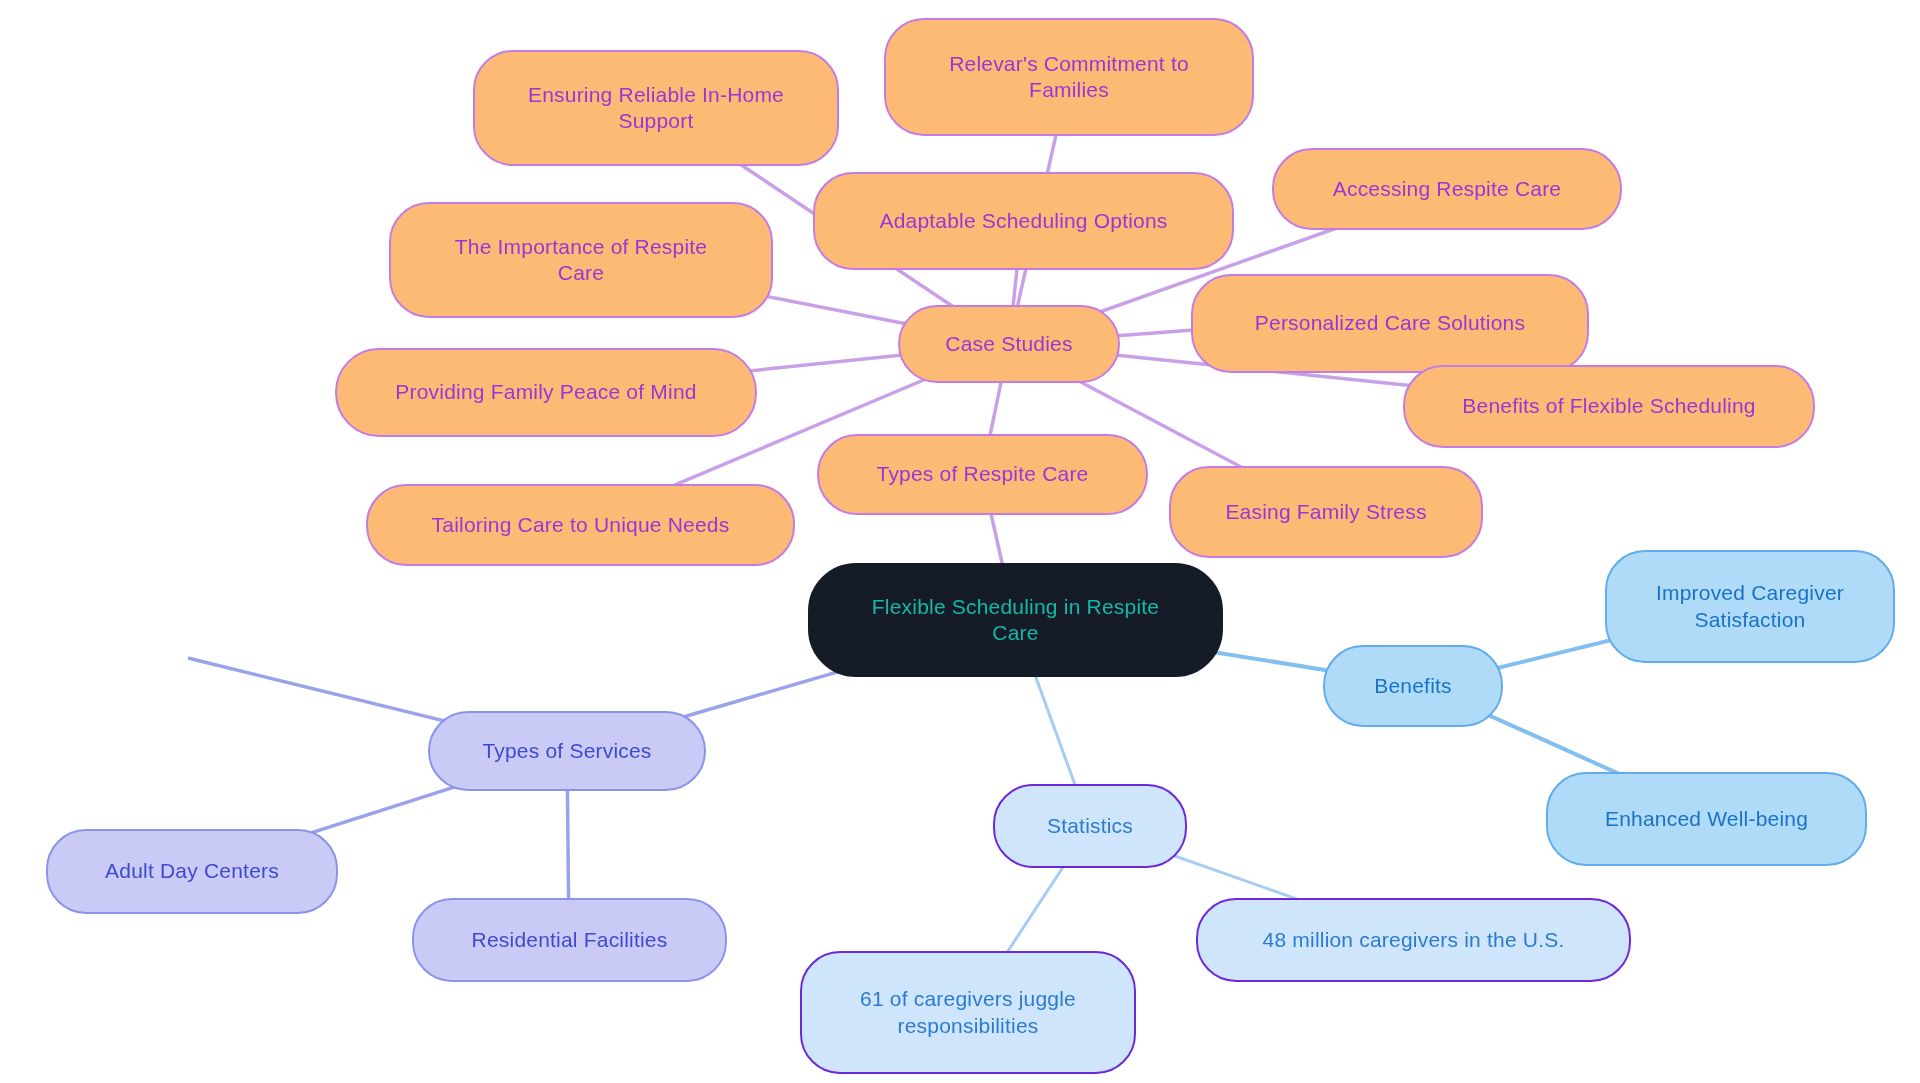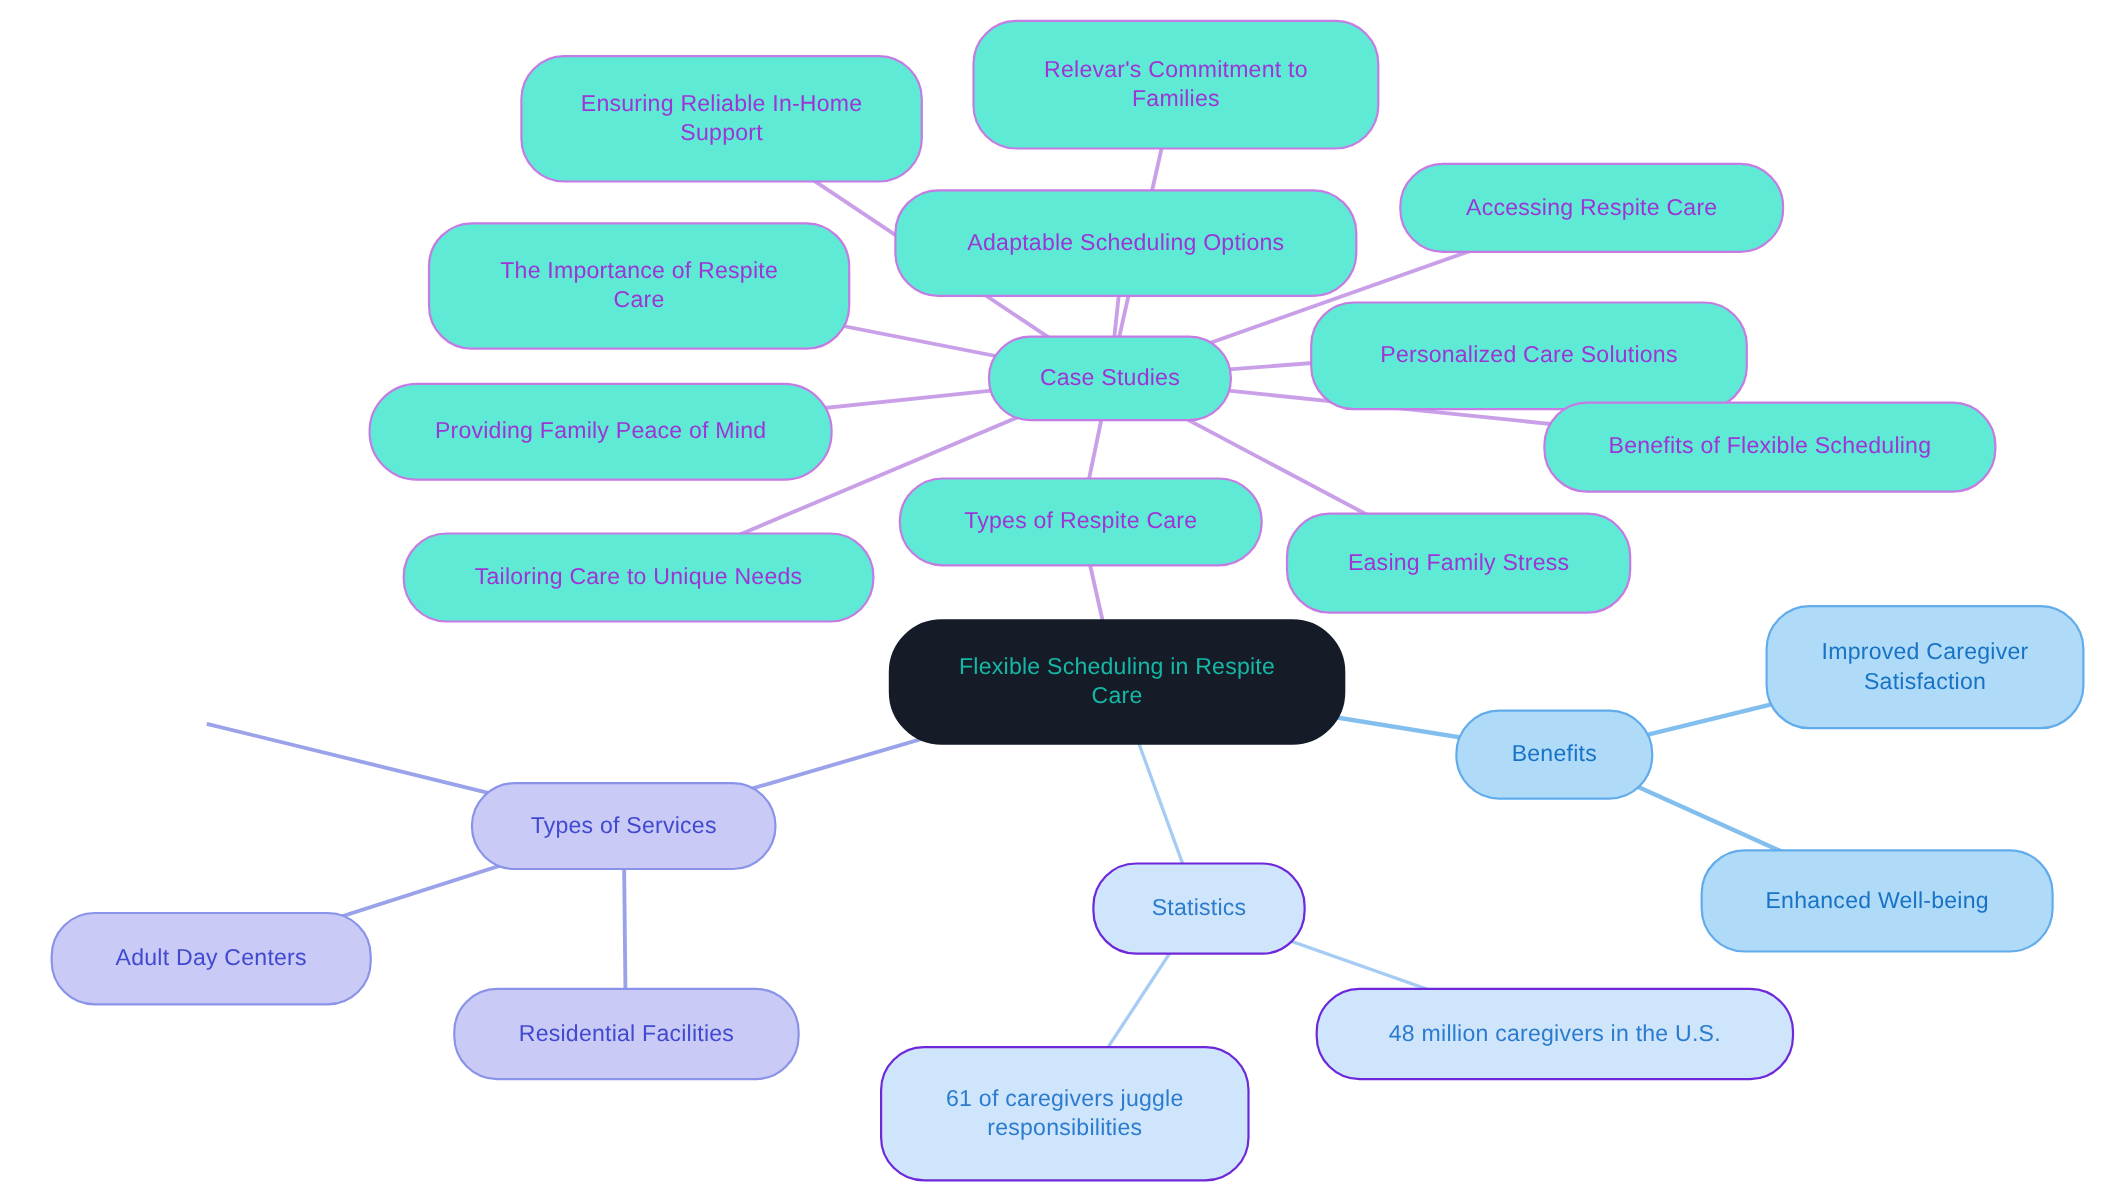--- a/index.html
+++ b/index.html
@@ -16,21 +16,21 @@
   .edge-stat{stroke:#a6ccf3;stroke-width:3;}
 
   .node{
     position:absolute;display:flex;align-items:center;justify-content:center;
     box-sizing:border-box;border-radius:40px;text-align:center;
     font-size:21px;line-height:1.25;letter-spacing:0.2px;
   }
   .node span{display:inline-block;}
   .nowrap span{white-space:nowrap;}
 
-  .g-purple{background:#5eead4;border:2px solid #c47ce4;color:#9d35d6;}
+  .g-purple{background:#fdba74;border:2px solid #c47ce4;color:#9d35d6;}
   .g-peri{background:#c9cbf6;border:2px solid #8b93e9;color:#4149cf;}
   .g-blue{background:#afdbf8;border:2px solid #62aceb;color:#1973c5;}
   .g-stat{background:#cfe5fb;border:2px solid #6d28d9;color:#2b7ccf;}
   .g-central{background:#151c28;border:2px solid #151c28;color:#14b8a6;border-radius:48px;}
 
   
   .n-ensuring{left:473px;top:50px;width:366px;height:116px;}
   .n-ensuring span{max-width:300px;}
   .n-relevar{left:884px;top:18px;width:370px;height:118px;}
   .n-relevar span{max-width:280px;}

